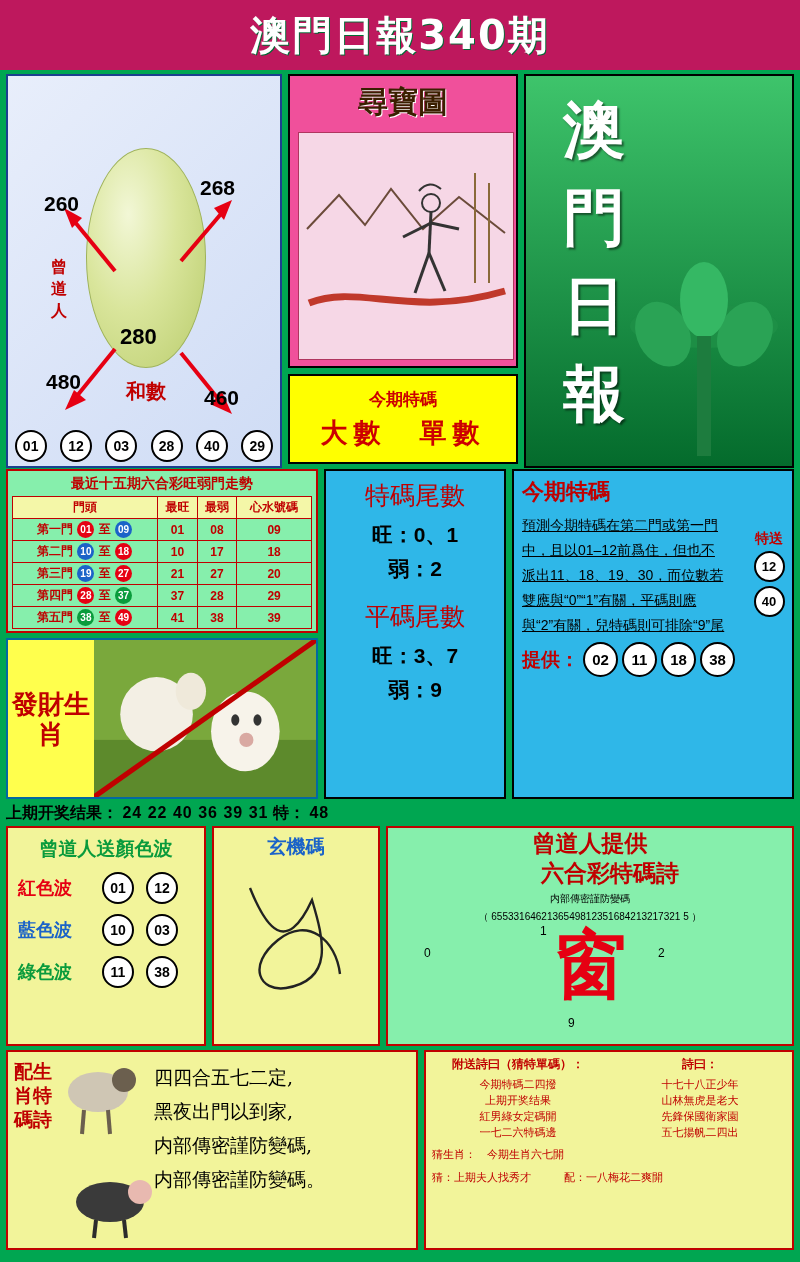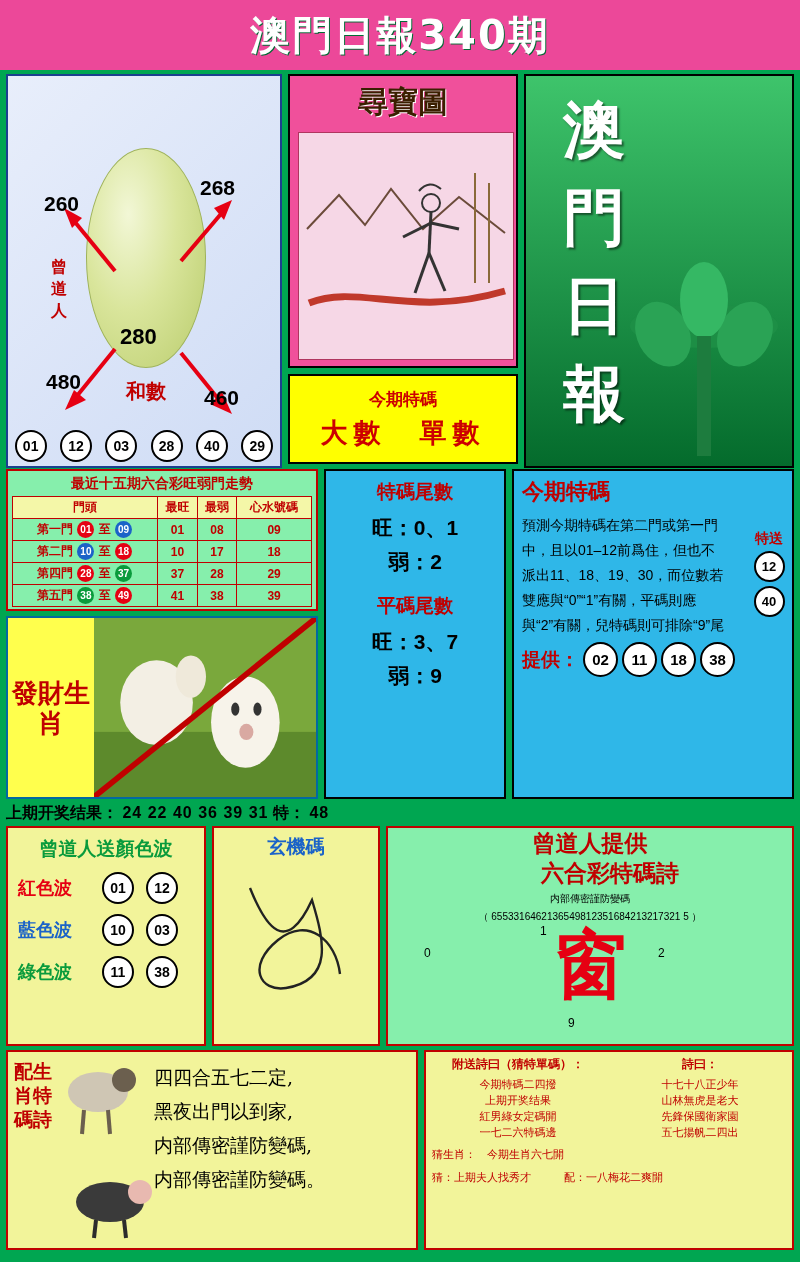--- a/index.html
+++ b/index.html
@@ -8,21 +8,21 @@
     background:#00a651;
     font-family:"Liberation Sans", sans-serif;
     overflow:hidden;
     position:relative;
   }
   .page{position:relative;width:800px;height:1262px;}
 
   
   .header{
     height:70px;display:flex;align-items:center;justify-content:center;
-    background:#ec4899;
+    background:#be185d;
   }
   .header-title{
     color:#ffffff;font-size:40px;font-weight:bold;
     font-family:"DejaVu Sans", sans-serif;
     letter-spacing:2px;
     text-shadow:1px 1px 0 #046a36;
   }
 
   
   .row{display:flex;gap:6px;padding:0 6px;box-sizing:border-box;}
@@ -125,21 +125,21 @@
   .fortune-left span{
     color:#c00000;font-size:26px;font-weight:bold;line-height:30px;text-align:center;
   }
   .fortune-right{flex:1;background:#7aa83c;position:relative;}
 
   
   .tail{
     width:178px;background:#2fb7e8;border:2px solid #000;
     display:flex;flex-direction:column;align-items:center;padding-top:8px;
   }
-  .tail h3{margin:0 4px 6px;color:#c00000;font-size:19px;font-weight:bold;}
+  .tail h3{margin:0 4px 6px;color:#c00000;font-size:25px;font-weight:normal;}
   .tail .line{color:#000;font-size:21px;font-weight:bold;margin:3px 0;}
 
   
   .today{
     flex:1;background:#2fb7e8;border:2px solid #000;position:relative;padding:6px 8px;
     box-sizing:border-box;
   }
   .today h3{margin:0 0 6px;color:#c00000;font-size:22px;font-weight:bold;}
   .today p{margin:0;color:#000;font-size:14px;line-height:25px;}
   .today .side{
@@ -347,20 +347,31 @@
                 <span class="mini blue">10</span>
                 至
                 <span class="mini red">18</span>
               </td>
               <td>10</td>
               <td>17</td>
               <td>18</td>
             </tr>
             <tr>
               <td>
+                <span>第三門</span>
+                <span class="mini blue">19</span>
+                至
+                <span class="mini red">27</span>
+              </td>
+              <td>21</td>
+              <td>27</td>
+              <td>20</td>
+            </tr>
+            <tr>
+              <td>
                 <span>第四門</span>
                 <span class="mini red">28</span>
                 至
                 <span class="mini green">37</span>
               </td>
               <td>37</td>
               <td>28</td>
               <td>29</td>
             </tr>
             <tr>
@@ -410,21 +421,21 @@
       <div class="line">
         <span>旺：</span><span>3、7</span>
       </div>
       <div class="line">
         <span>弱：</span><span>9</span>
       </div>
     </div>
 
     <div class="today">
       <h3>今期特碼</h3>
-      <p style="width:205px;">預測今期特碼在第二門或第一門中，且以01–12前爲住，但也不派出11、18、19、30，而位數若雙應與“0”“1”有關，平碼則應與“2”有關，兒特碼則可排除“9”尾</p>
+      <p style="width:205px;text-decoration:underline;">預測今期特碼在第二門或第一門中，且以01–12前爲住，但也不派出11、18、19、30，而位數若雙應與“0”“1”有關，平碼則應與“2”有關，兒特碼則可排除“9”尾</p>
       <div class="side">
         <div>特送</div>
         <div class="side-ball">12</div>
         <div class="side-ball">40</div>
       </div>
       <div class="provide">
         <span class="lbl">提供：</span>
         <span class="ball">02</span>
         <span class="ball">11</span>
         <span class="ball">18</span>

